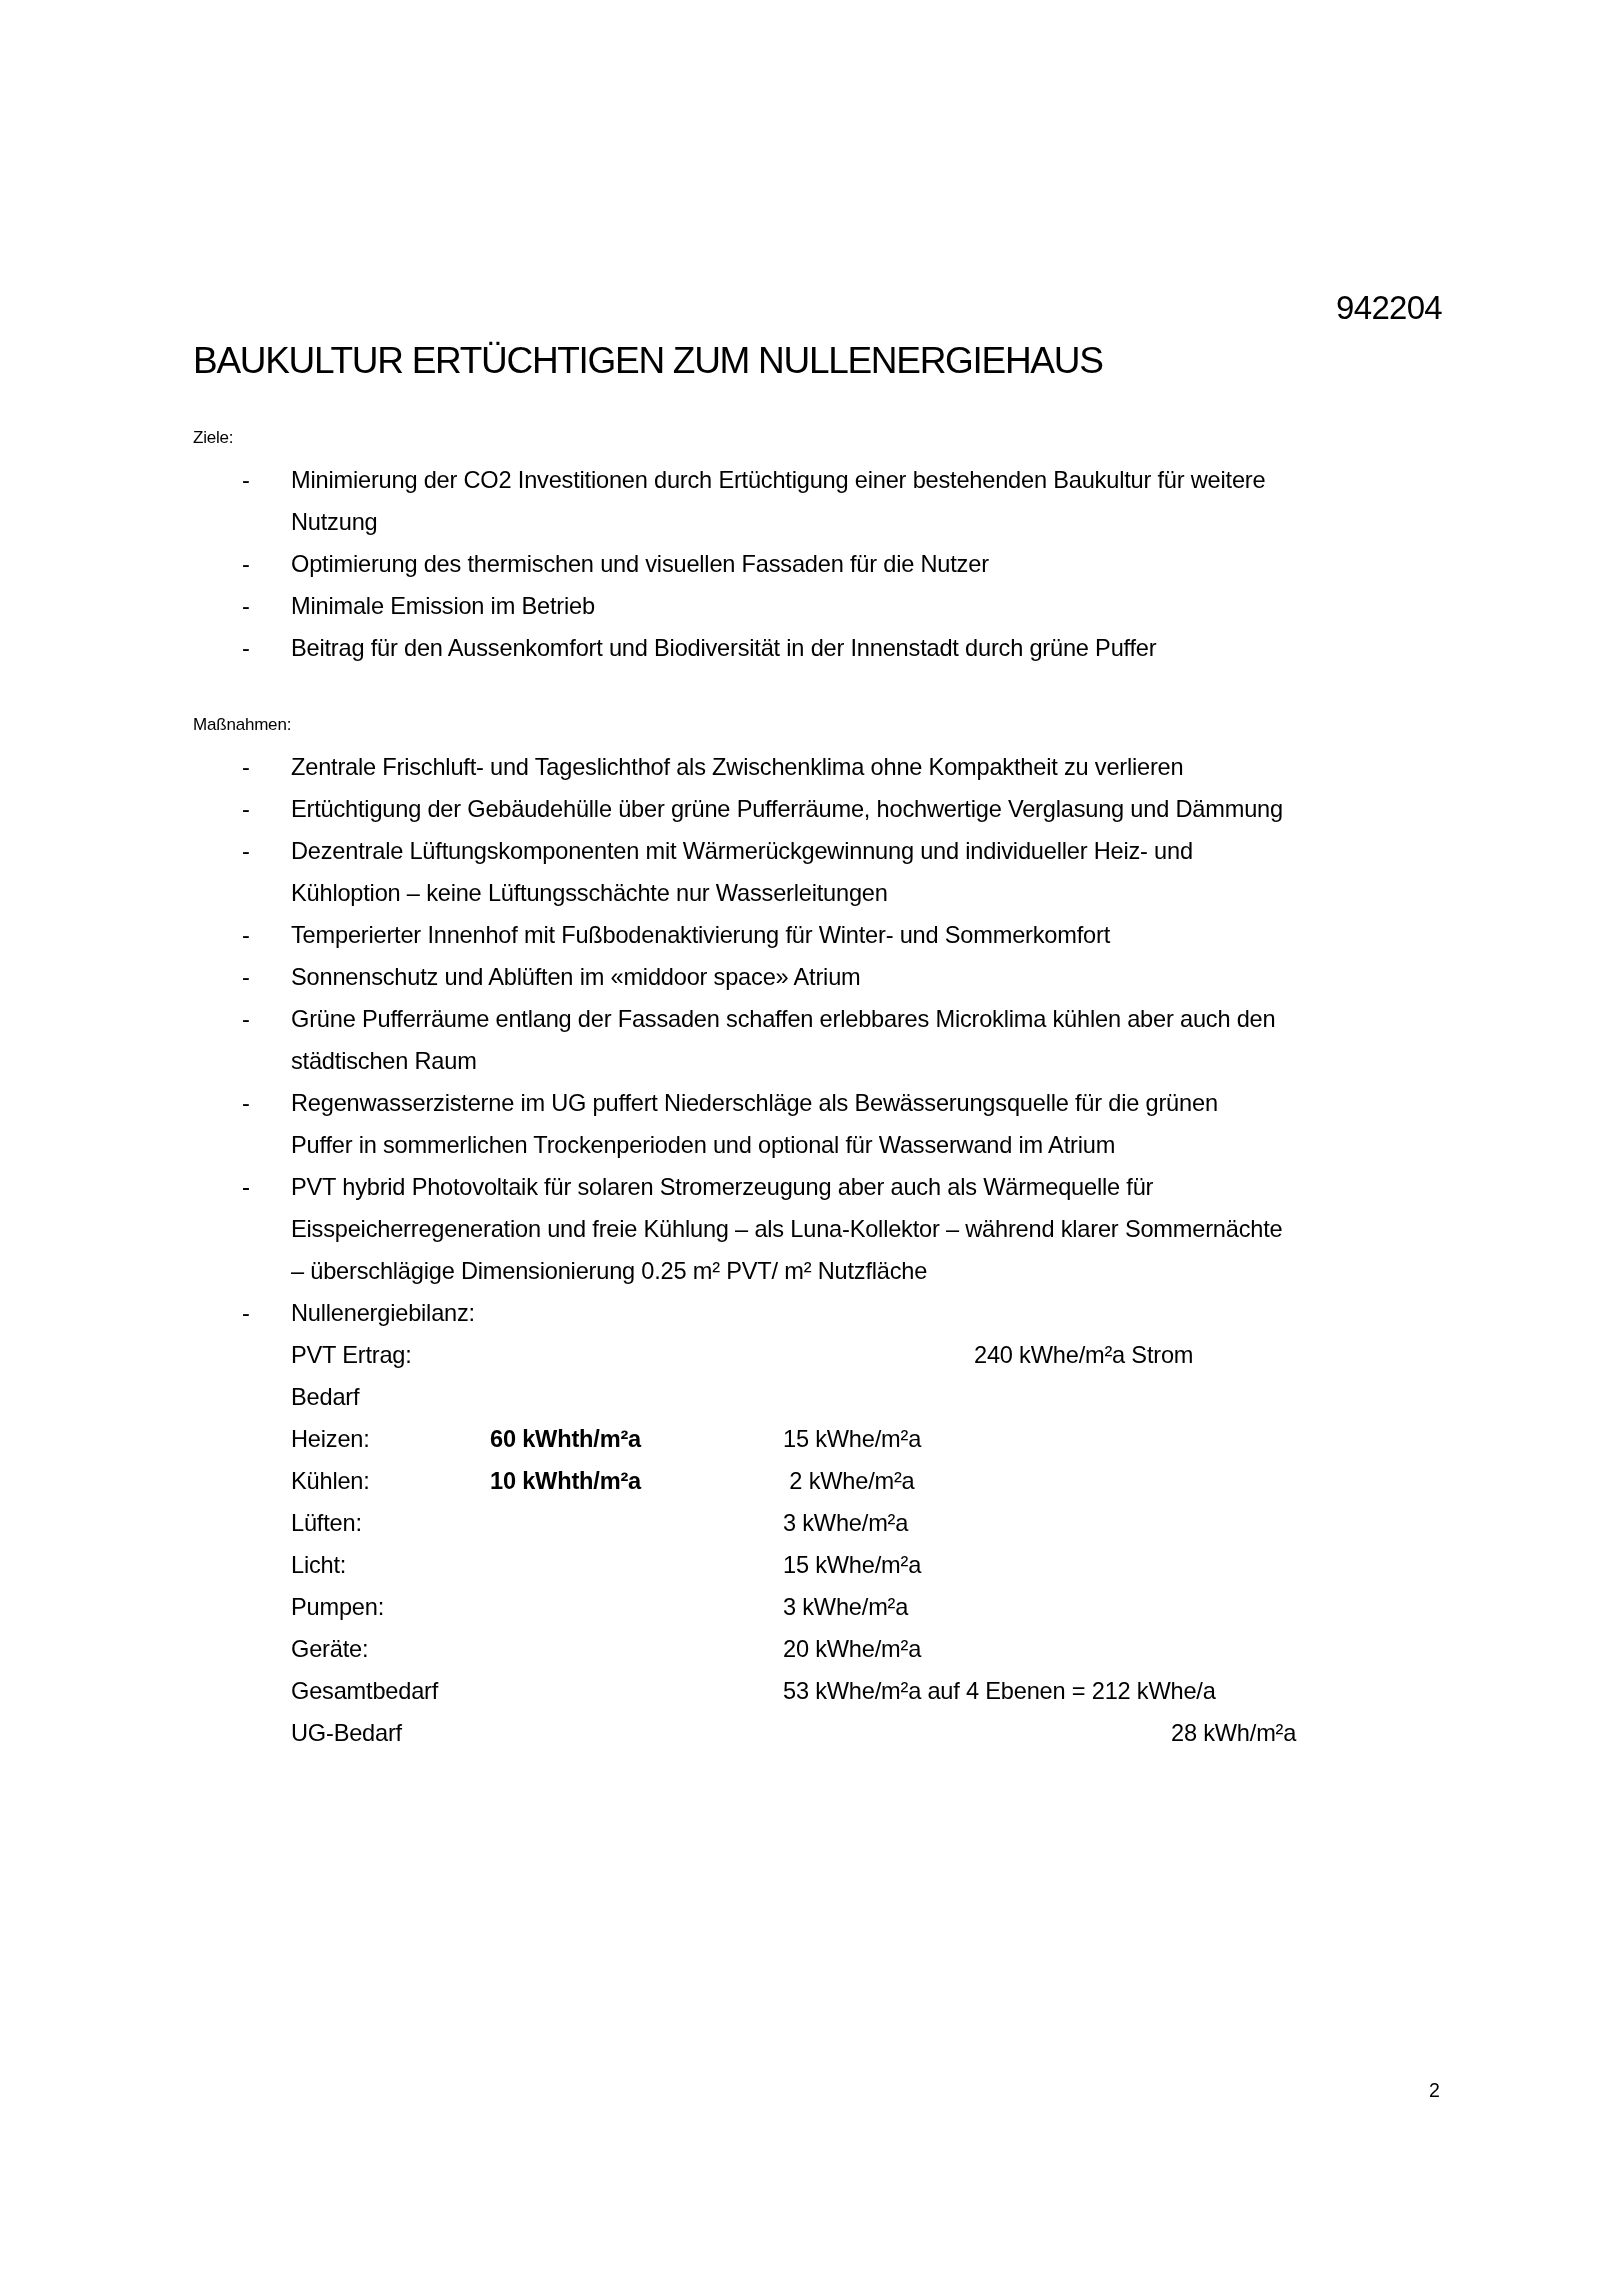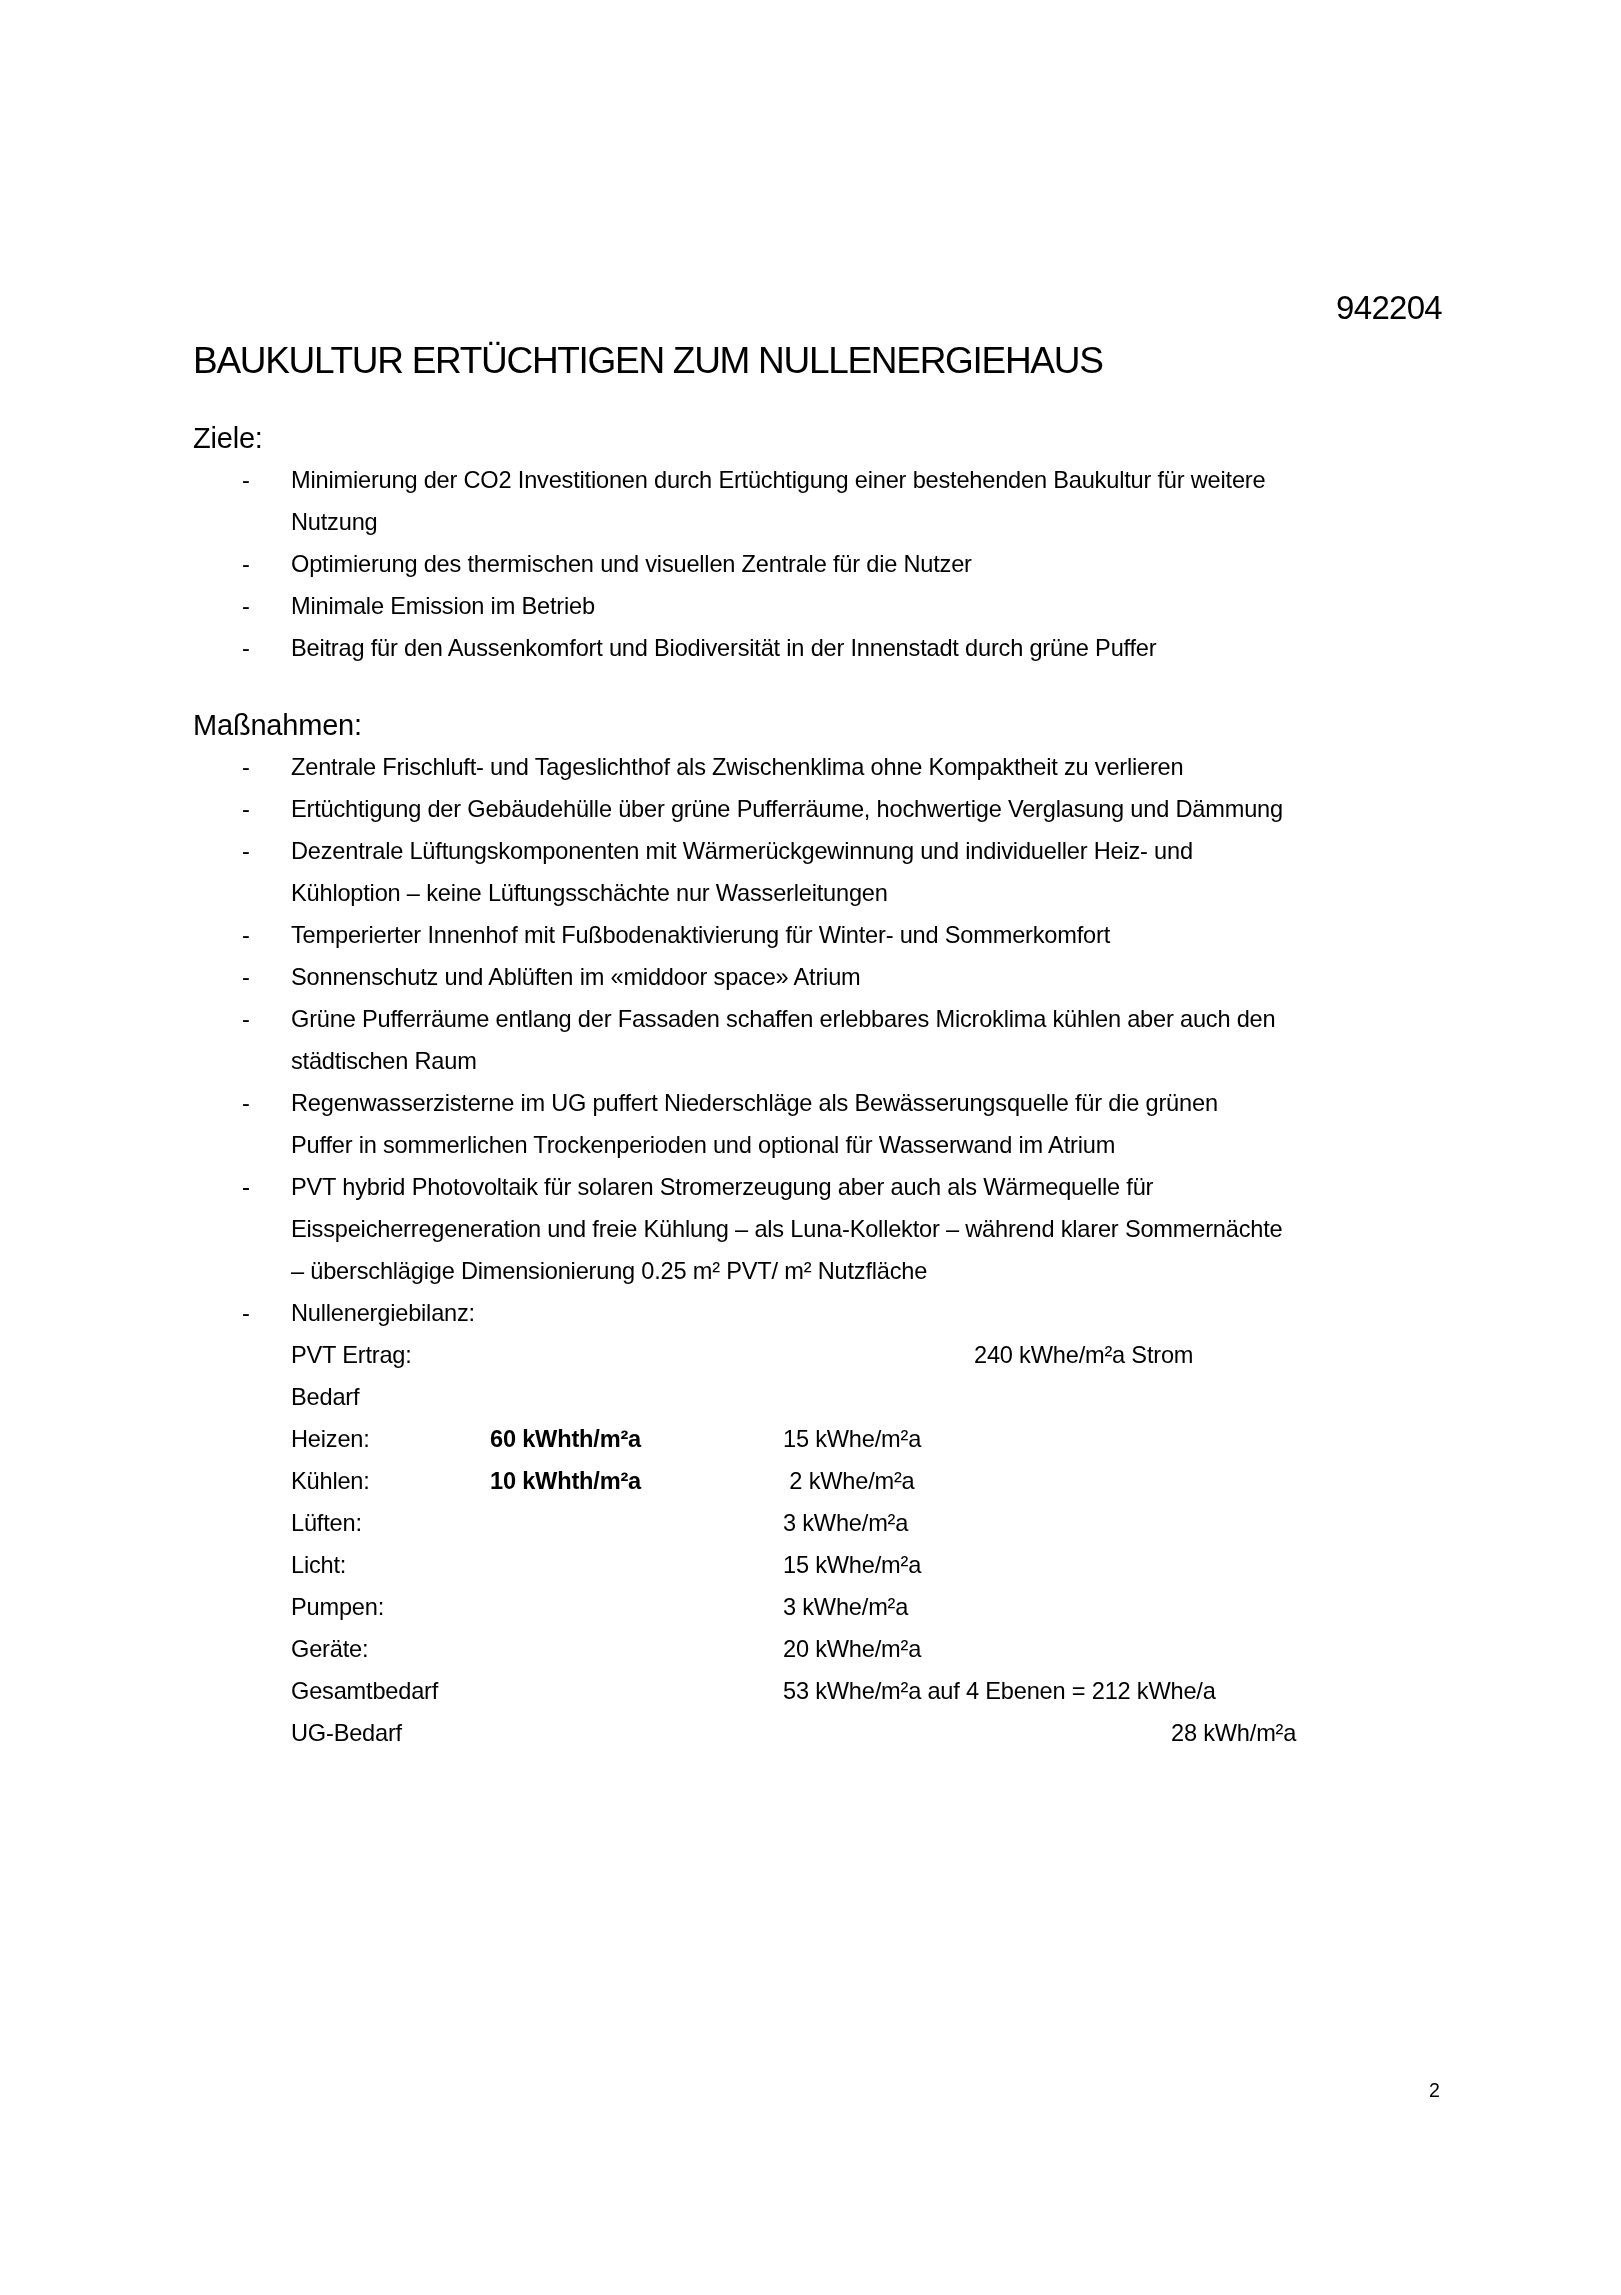--- a/index.html
+++ b/index.html
@@ -26,21 +26,21 @@
   }
   .title {
     margin:17px 0 0 0;
     font-size:37px;
     line-height:38px;
     font-weight:400;
     letter-spacing:-1.3px;
   }
   .section-heading {
     margin-top:37px;
-    font-size:29px;
+    font-size:17px;
     line-height:42px;
     letter-spacing:-0.2px;
   }
   .section-massnahmen .section-heading { margin-top:35px; }
   .dash-list {
     list-style:none;
     margin:0;
     padding:0;
     width:1092px;
     font-size:23.6px;
@@ -91,21 +91,21 @@
   <div class="content">
 
     <div class="doc-number">942204</div>
 
     <h1 class="title">BAUKULTUR ERTÜCHTIGEN ZUM NULLENERGIEHAUS</h1>
 
     <div class="section">
       <div class="section-heading">Ziele:</div>
       <ul class="dash-list">
         <li><span class="dash">-</span><span class="li-text">Minimierung der CO2 Investitionen durch Ertüchtigung einer bestehenden Baukultur für weitere Nutzung</span></li>
-        <li><span class="dash">-</span><span class="li-text">Optimierung des thermischen und visuellen Zentrale für die Nutzer</span></li>
+        <li><span class="dash">-</span><span class="li-text">Optimierung des thermischen und visuellen Fassaden für die Nutzer</span></li>
         <li><span class="dash">-</span><span class="li-text">Minimale Emission im Betrieb</span></li>
         <li><span class="dash">-</span><span class="li-text">Beitrag für den Aussenkomfort und Biodiversität in der Innenstadt durch grüne Puffer</span></li>
       </ul>
     </div>
 
     <div class="section section-massnahmen">
       <div class="section-heading">Maßnahmen:</div>
       <ul class="dash-list">
         <li><span class="dash">-</span><span class="li-text">Zentrale Frischluft- und Tageslichthof als Zwischenklima ohne Kompaktheit zu verlieren</span></li>
         <li><span class="dash">-</span><span class="li-text">Ertüchtigung der Gebäudehülle über grüne Pufferräume, hochwertige Verglasung und Dämmung</span></li>

